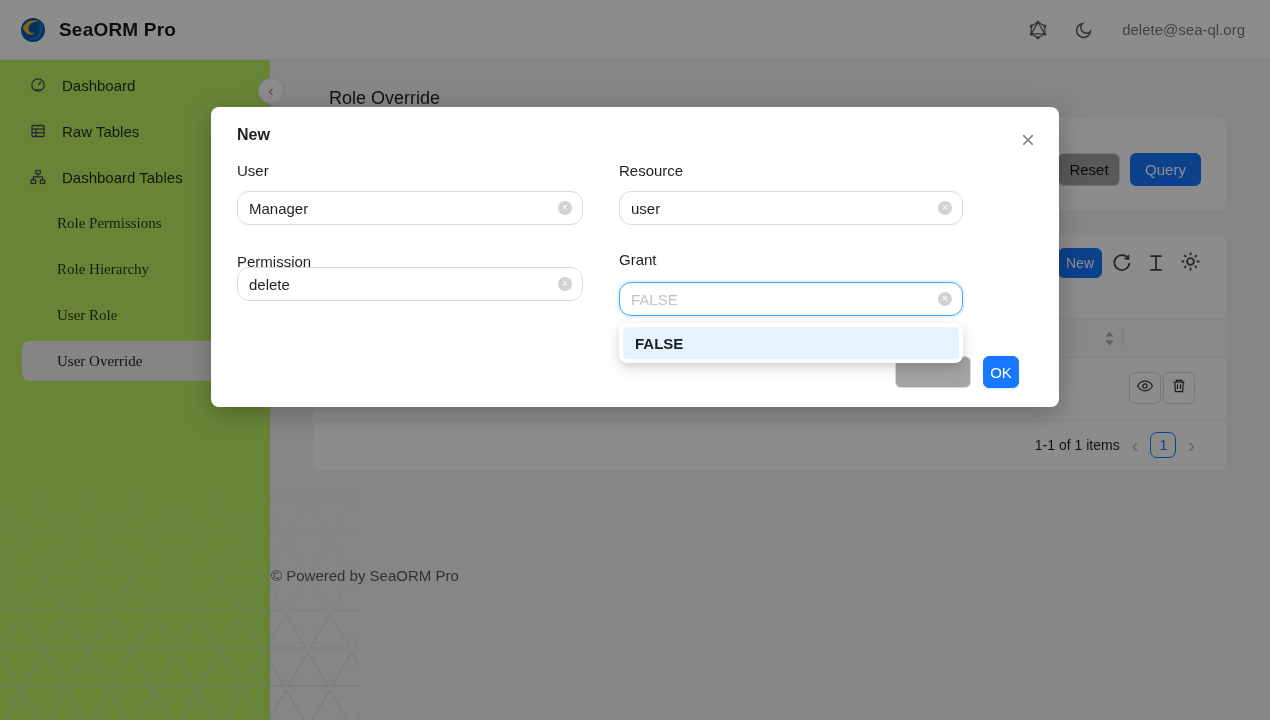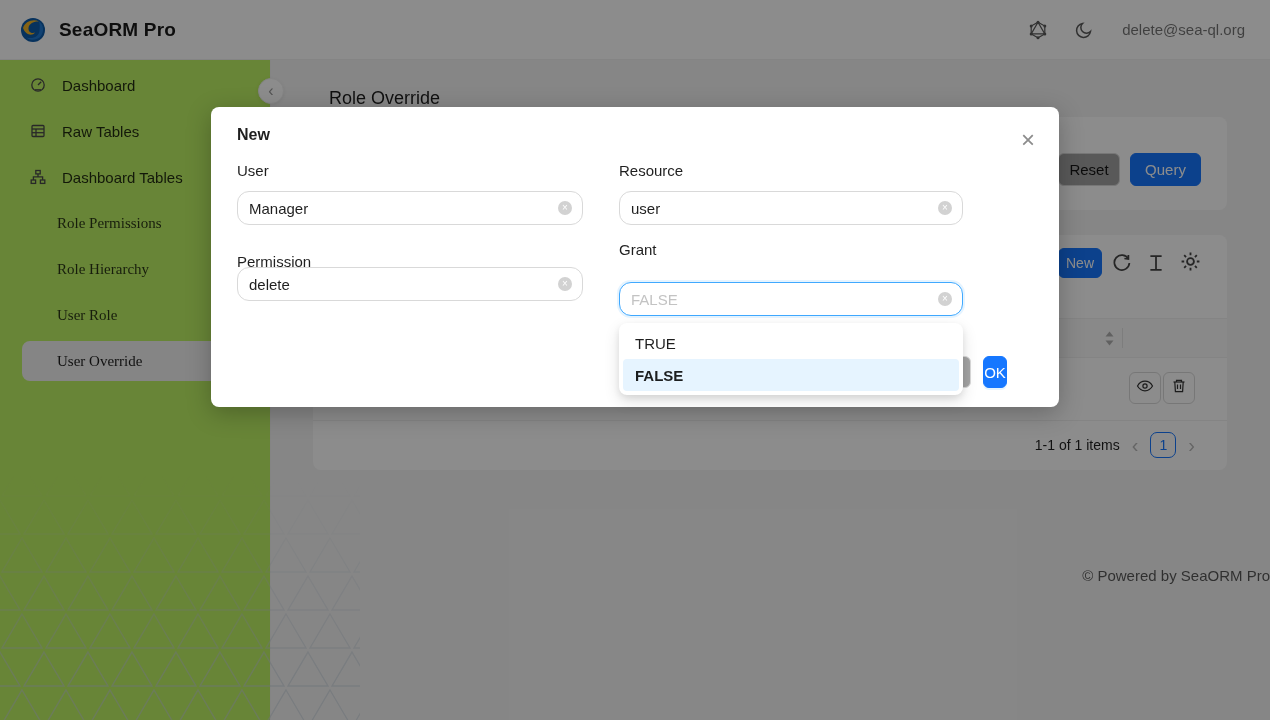--- a/index.html
+++ b/index.html
@@ -61,39 +61,39 @@
   .col-div { position:absolute; left:809px; top:93px; width:1px; height:20px; background:#e4e4e4; }
   .row-border { position:absolute; top:185px; left:0; right:0; height:1px; background:#f0f0f0; }
   .icon-btn32 { position:absolute; top:137px; width:32px; height:32px; background:#fff; border:1px solid #d9d9d9;
     border-radius:6px; display:flex; align-items:center; justify-content:center; cursor:pointer; }
   .icon-btn32 svg { stroke:#333; fill:none; stroke-width:1.2; }
   .pagination { position:absolute; right:30px; top:195px; height:30px; display:flex; align-items:center; gap:10px; }
   .pg-total { font-size:14px; color:rgba(0,0,0,0.88); }
   .pg-arrow { font-size:20px; color:#b9b9b9; line-height:1; cursor:pointer; padding:0 2px; }
   .pg-page { width:26px; height:26px; border:1px solid #1677ff; border-radius:7px; color:#1677ff; background:#fff;
     font-size:14px; display:flex; align-items:center; justify-content:center; cursor:pointer; }
-  .page-footer { position:absolute; left:0; right:0; top:507px; text-align:right; font-size:15px; color:rgba(0,0,0,0.65); }
+  .page-footer { position:absolute; left:0; right:0; top:507px; text-align:left; font-size:15px; color:rgba(0,0,0,0.65); }
 
   
   .overlay { position:absolute; inset:0; background:rgba(0,0,0,0.45); z-index:10; }
   .modal { position:absolute; left:211px; top:107px; width:848px; height:300px; background:#fff; border-radius:8px;
     box-shadow:0 6px 24px rgba(0,0,0,0.25); z-index:20; }
   .modal-title { position:absolute; left:26px; top:19px; font-size:16px; font-weight:600; }
   .modal-close { position:absolute; left:803px; top:19px; width:28px; height:28px; display:flex; align-items:center;
     justify-content:center; color:#8c8c8c; font-size:24px; cursor:pointer; line-height:1; }
   .f-label { position:absolute; font-size:15px; color:rgba(0,0,0,0.88); }
   .f-input-wrap { position:absolute; height:34px; }
   .f-input { width:100%; height:34px; border:1px solid #d9d9d9; border-radius:12px; padding:0 32px 0 11px;
     font-size:15px; color:rgba(0,0,0,0.88); font-family:"Liberation Sans", sans-serif; background:#fff; outline:none; }
   .f-input::placeholder { color:#c3c3c3; }
   .f-input.focused { border-color:#40a9ff; box-shadow:0 0 0 2px rgba(5,145,255,0.10); }
   .clear-ic { position:absolute; right:11px; top:10px; width:14px; height:14px; border-radius:50%; background:#d2d2d2;
     color:#fff; font-size:10px; line-height:14px; text-align:center; cursor:pointer; }
   .cancel-btn { position:absolute; left:684px; top:249px; width:76px; height:32px; }
-  .ok-btn { position:absolute; left:772px; top:249px; width:24px; height:32px; box-shadow:0 2px 0 rgba(5,145,255,0.1); }
+  .ok-btn { position:absolute; left:772px; top:249px; width:36px; height:32px; box-shadow:0 2px 0 rgba(5,145,255,0.1); }
   .dropdown { position:absolute; left:408px; top:216px; width:344px; background:#fff; border-radius:8px;
     box-shadow:0 6px 16px rgba(0,0,0,0.12), 0 3px 6px rgba(0,0,0,0.08); padding:4px; z-index:30; }
   .dd-option { height:32px; border-radius:4px; display:flex; align-items:center; padding:0 12px; font-size:15px;
     color:rgba(0,0,0,0.88); cursor:pointer; }
   .dd-option.highlighted { background:#e6f4ff; font-weight:700; }
 </style>
 </head>
 <body>
 
 <div class="screen">
@@ -267,32 +267,31 @@
     <div class="f-input-wrap" style="left:26px; top:84px; width:346px;">
       <input class="f-input" readonly="" value="Manager" style="">
       <span class="clear-ic">×</span>
     </div>
     <div class="f-input-wrap" style="left:408px; top:84px; width:344px;">
       <input class="f-input" readonly="" value="user" style="">
       <span class="clear-ic">×</span>
     </div>
 
     <label class="f-label" style="left:26px; top:146px;">Permission</label>
-    <label class="f-label" style="left:408px; top:134px;">Grant</label>
+    <label class="f-label" style="left:408px; top:144px;">Grant</label>
     <div class="f-input-wrap" style="left:26px; top:160px; width:346px;">
       <input class="f-input" readonly="" value="delete" style="">
       <span class="clear-ic">×</span>
     </div>
     <div class="f-input-wrap" style="left:408px; top:175px; width:344px;">
       <input class="f-input focused" readonly="" placeholder="FALSE" style="">
       <span class="clear-ic">×</span>
     </div>
 
     <button class="btn btn-default cancel-btn"></button>
     <button class="btn btn-primary ok-btn">OK</button>
 
     <div class="dropdown">
-      <div class="dd-option">TRUE</div>
       <div class="dd-option highlighted">FALSE</div>
     </div>
   </div>
 
 </div>
 
 </body></html>

